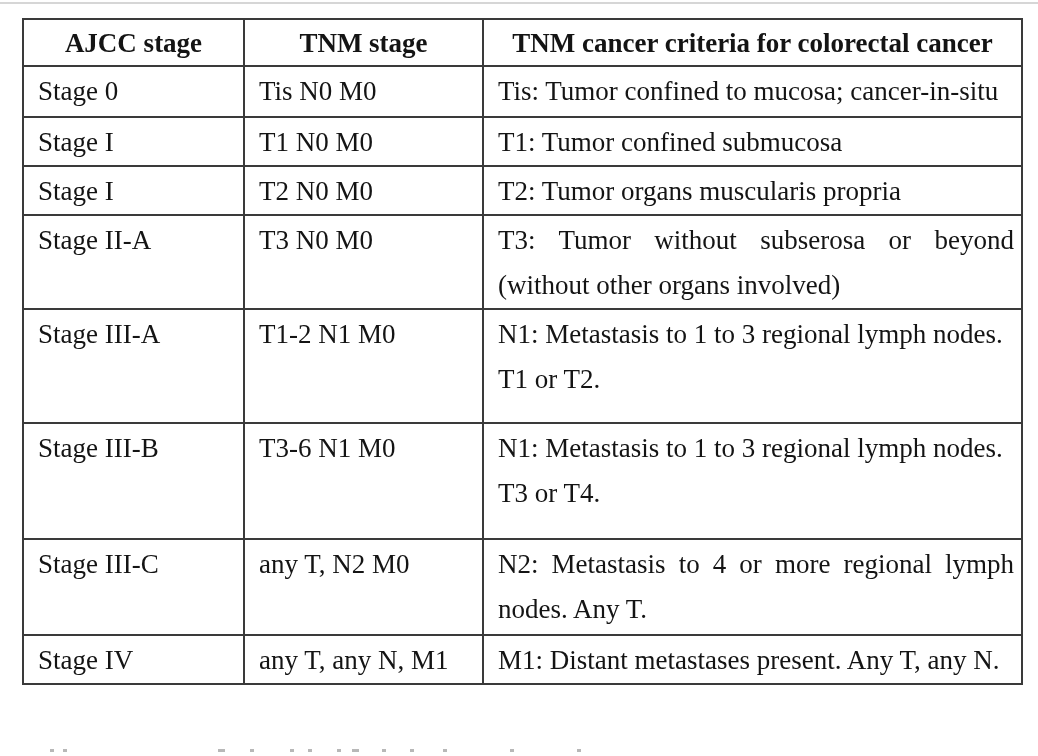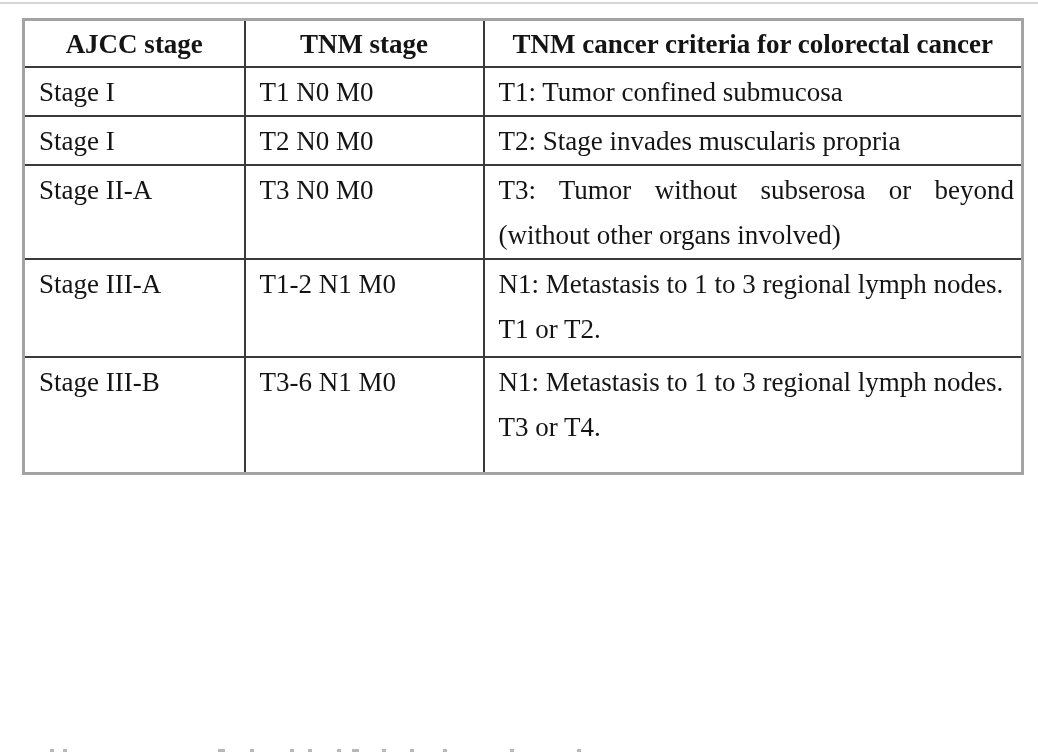--- a/index.html
+++ b/index.html
@@ -28,21 +28,21 @@
     height: 2px;
     background: #d6d6d6;
   }
   table.staging-table {
     position: absolute;
     left: 22px;
     top: 18px;
     width: 999px;
     table-layout: fixed;
     border-collapse: collapse;
-    border: 3px solid #a3a3a3;
+    border: 1px solid #a3a3a3;
   }
   col.c1 { width: 221px; }
   col.c2 { width: 239px; }
   col.c3 { width: 539px; }
   th, td {
     border: 2px solid #3a3a3a;
     font-size: 27px;
     overflow: hidden;
   }
   th {
@@ -97,56 +97,78 @@
         <col class="c3">
     </colgroup>
     <thead>
       <tr>
         <th>AJCC stage</th>
         <th>TNM stage</th>
         <th>TNM cancer criteria for colorectal cancer</th>
       </tr>
     </thead>
     <tbody>
+      <tr style="height:51px">
+        <td>Stage 0</td>
+        <td>Tis N0 M0</td>
+        <td>
+          <div class="line">Tis: Tumor confined to mucosa; cancer-in-situ</div>
+        </td>
+      </tr>
       <tr style="height:48px">
         <td>Stage I</td>
         <td>T1 N0 M0</td>
         <td>
           <div class="line">T1: Tumor confined submucosa</div>
         </td>
       </tr>
       <tr style="height:46px">
         <td>Stage I</td>
         <td>T2 N0 M0</td>
         <td>
-          <div class="line">T2: Stage invades muscularis propria</div>
+          <div class="line">T2: Tumor organs muscularis propria</div>
         </td>
       </tr>
       <tr style="height:84px">
         <td>Stage II-A</td>
         <td>T3 N0 M0</td>
         <td>
           <div class="line jl">T3: Tumor without subserosa or beyond</div>
           <div class="line">(without other organs involved)</div>
         </td>
       </tr>
-      <tr style="height:98px">
+      <tr style="height:114px">
         <td>Stage III-A</td>
         <td>T1-2 N1 M0</td>
         <td>
           <div class="line">N1: Metastasis to 1 to 3 regional lymph nodes.</div>
           <div class="line">T1 or T2.</div>
         </td>
       </tr>
       <tr style="height:116px">
         <td>Stage III-B</td>
         <td>T3-6 N1 M0</td>
         <td>
           <div class="line">N1: Metastasis to 1 to 3 regional lymph nodes.</div>
           <div class="line">T3 or T4.</div>
+        </td>
+      </tr>
+      <tr style="height:96px">
+        <td>Stage III-C</td>
+        <td>any T, N2 M0</td>
+        <td>
+          <div class="line jl">N2: Metastasis to 4 or more regional lymph</div>
+          <div class="line">nodes. Any T.</div>
+        </td>
+      </tr>
+      <tr style="height:48px">
+        <td>Stage IV</td>
+        <td>any T, any N, M1</td>
+        <td>
+          <div class="line">M1: Distant metastases present. Any T, any N.</div>
         </td>
       </tr>
     </tbody>
   </table>
 
   <div class="caption-fragments">
     <span class="frag" style="left:50px"></span>
     <span class="frag" style="left:63px"></span>
     <span class="frag" style="left:218px; width:7px"></span>
     <span class="frag" style="left:250px"></span>

